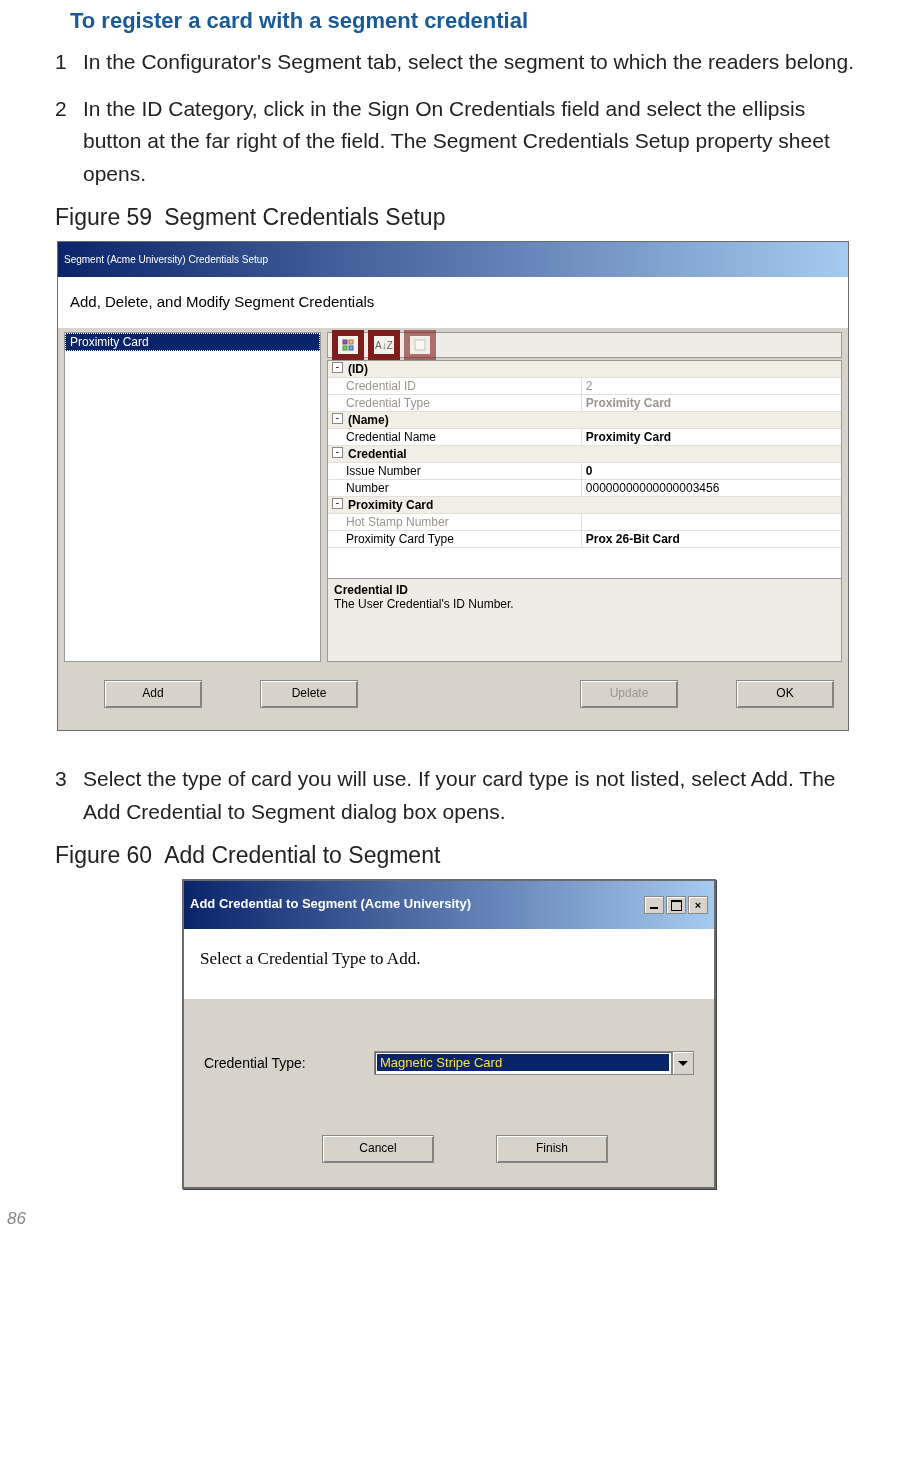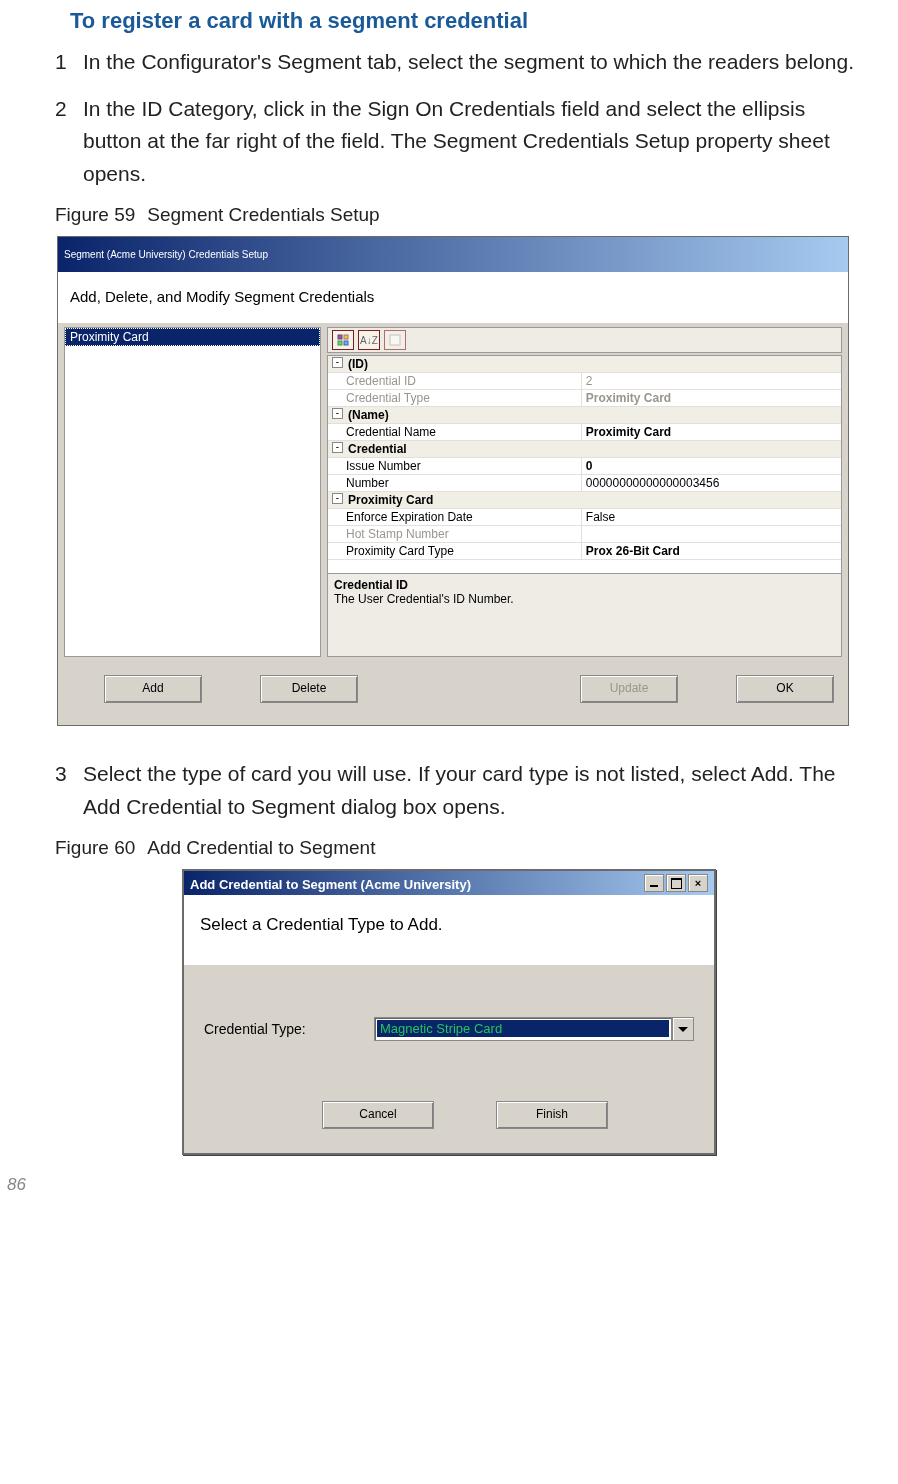--- a/index.html
+++ b/index.html
@@ -32,21 +32,21 @@
     line-height: 1.55;
     color: #222;
   }
   .step .num {
     width: 28px;
     flex-shrink: 0;
   }
   .fig-caption {
     font-family: "Arial Narrow", Arial, sans-serif;
     font-stretch: condensed;
-    font-size: 19px;
+    font-size: 23px;
     color: #222;
     margin: 2px 0 10px 20px;
   }
   .fig-caption .sep { display:inline-block; width:12px; }
 
   
   .dlg59 {
     width: 790px;
     margin-left: 22px;
     border: 1px solid #6b6b6b;
@@ -93,21 +93,21 @@
     height: 24px;
     border: 1px solid #999;
     background: #efece5;
     margin-bottom:2px;
     display:flex;
     align-items:center;
     padding:0 4px;
     gap:4px;
   }
   .tb-btn{
-    width:20px;height:18px;border:1px solid #7f1d1d;background:#f5f2ea;
+    width:20px;height:18px;border:6px solid #7f1d1d;background:#f5f2ea;
     display:flex;align-items:center;justify-content:center;font-size:10px;color:#666;
   }
   .pg-grid {
     border: 1px solid #999;
     background: #fff;
     font-size: 12px;
     flex:1;
   }
   .pg-row {
     display: flex;
@@ -170,33 +170,34 @@
     border: 2px solid #6b6b6b;
     background: #d7d3cb;
     font-family: Tahoma, Arial, sans-serif;
     font-size: 13px;
     box-shadow: 1px 1px 0 #444;
   }
   .dlg60-title {
     background: linear-gradient(to right, #0a246a, #a6caf0);
     color: #fff;
     font-weight: bold;
-    padding: 3px 6px;
+    padding: 15px 6px;
     font-size: 13px;
     display:flex;
-    align-items:flex-end;
+    align-items:flex-start;
   }
   .wctrls{display:flex;gap:2px;}
   .wc{width:18px;height:16px;background:#d7d3cb;border:1px solid #888;box-shadow: inset 1px 1px 0 #fff;display:flex;align-items:center;justify-content:center;font-size:11px;color:#000;font-weight:bold;}
   .wc.min::after{content:"";width:8px;border-bottom:2px solid #000;display:block;margin-top:6px;}
   .wc.max::after{content:"";width:9px;height:8px;border:1px solid #000;border-top-width:2px;display:block;}
   .dlg60-prompt {
     background: #fff;
     padding: 20px 16px 30px 16px;
     font-size: 17px;
+    font-family: Liberation Serif, serif;
   }
   .dlg60-body {
     background: #d7d3cb;
     padding: 52px 20px 60px 20px;
     display:flex;
     align-items:center;
     border-radius:8px;
   }
   .dlg60-label{ font-size:14px; width:170px; }
   .combo {
@@ -206,21 +207,21 @@
   .combo-field{
     flex:1;
     background:#fff;
     border:1px solid #888;
     box-shadow: inset 1px 1px 0 #666;
     height:22px;
     position:relative;
   }
   .combo-sel{
     position:absolute;left:2px;top:2px;right:2px;
-    background:#0a246a;color:#22c55e;padding:1px 3px;font-size:13px;
+    background:#0a246a;color:#fde047;padding:1px 3px;font-size:13px;
   }
   .combo-btn{
     width:20px;height:22px;background:#d7d3cb;border:1px solid #888;box-shadow: inset 1px 1px 0 #fff;
     display:flex;align-items:center;justify-content:center;
   }
   .combo-btn::after{content:"";border-left:5px solid transparent;border-right:5px solid transparent;border-top:5px solid #000;}
   .dlg60-btns{
     background:#d7d3cb;
     padding: 0 20px 24px 20px;
     display:flex;
@@ -312,24 +313,20 @@
             </div>
           <div class="pg-row">
               <div class="pg-cell-l">Number</div>
               <div class="pg-cell-r">00000000000000003456</div>
             </div>
           <div class="pg-row pg-cat">
               <span class="tog">-</span>
               <span>Proximity Card</span>
             </div>
           <div class="pg-row">
-              <div class="pg-cell-l">Enforce Expiration Date</div>
-              <div class="pg-cell-r">False</div>
-            </div>
-          <div class="pg-row">
               <div class="pg-cell-l grey">Hot Stamp Number</div>
               <div class="pg-cell-r grey"></div>
             </div>
           <div class="pg-row">
               <div class="pg-cell-l">Proximity Card Type</div>
               <div class="pg-cell-r bold">Prox 26-Bit Card</div>
             </div>
         </div>
         <div class="pg-desc">
           <div class="dt">Credential ID</div>

